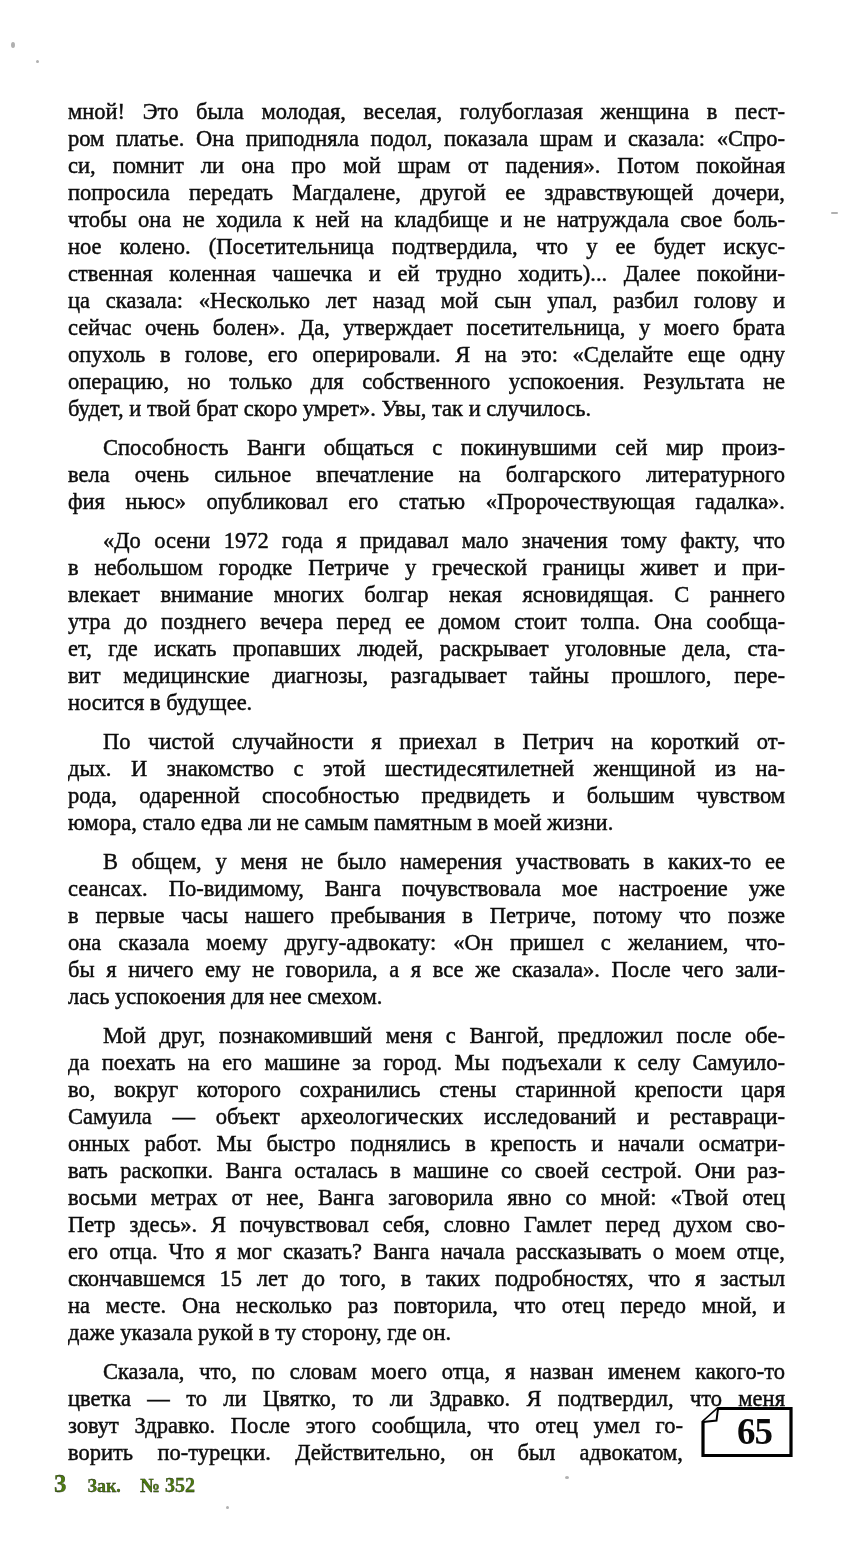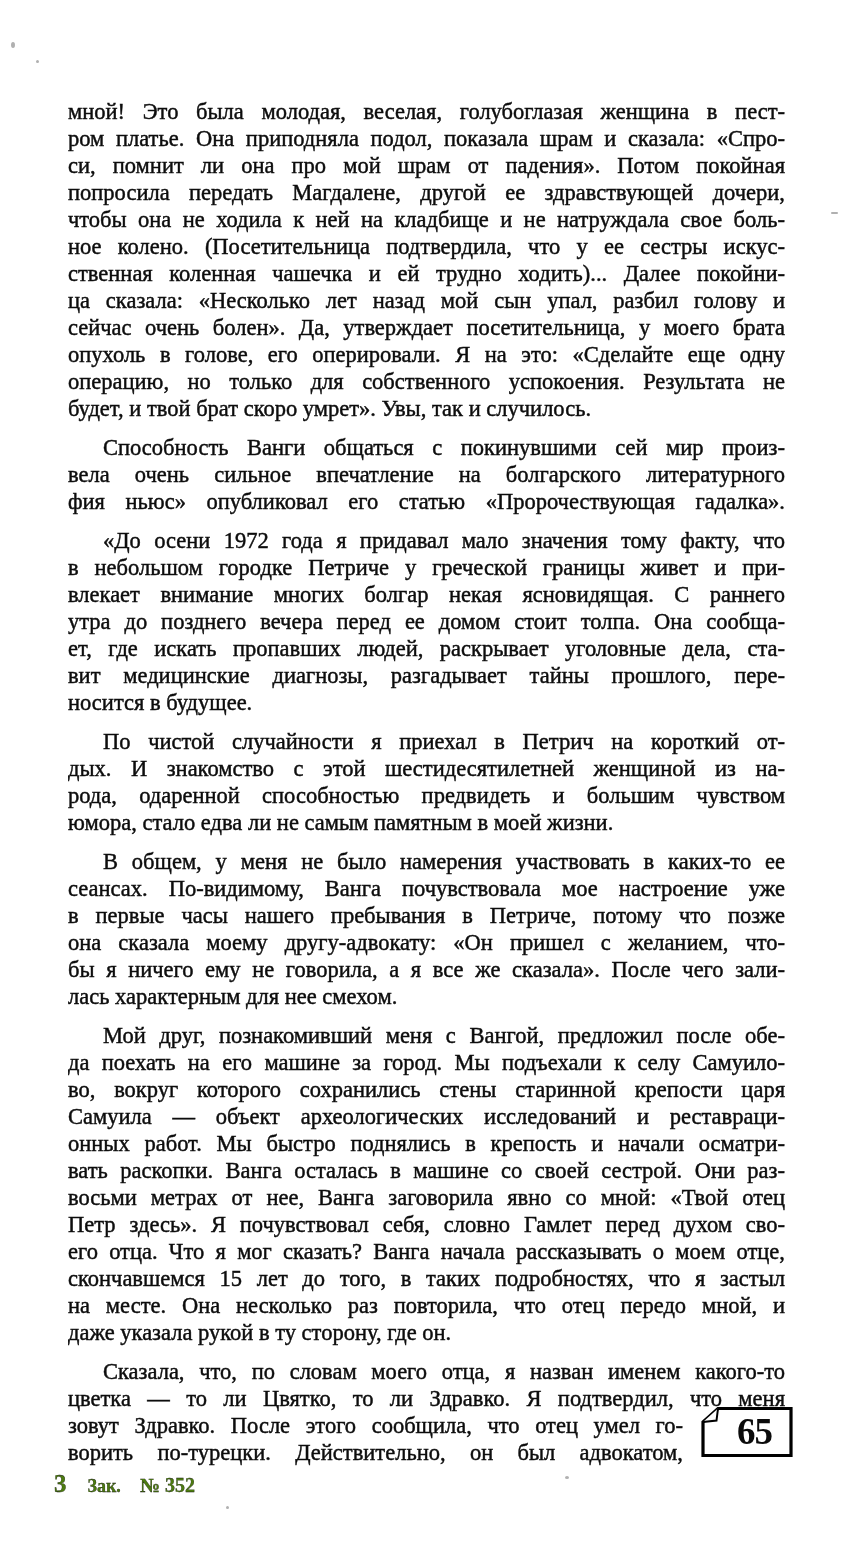--- a/index.html
+++ b/index.html
@@ -81,21 +81,21 @@
 
 <div class="page">
 
   <div class="text-block" id="text-block">
       <div class="para">
         <div class="line">мной! Это была молодая, веселая, голубоглазая женщина в пест-</div>
         <div class="line">ром платье. Она приподняла подол, показала шрам и сказала: «Спро-</div>
         <div class="line">си, помнит ли она про мой шрам от падения». Потом покойная</div>
         <div class="line">попросила передать Магдалене, другой ее здравствующей дочери,</div>
         <div class="line">чтобы она не ходила к ней на кладбище и не натруждала свое боль-</div>
-        <div class="line">ное колено. (Посетительница подтвердила, что у ее сестры искус-</div>
+        <div class="line">ное колено. (Посетительница подтвердила, что у ее будет искус-</div>
         <div class="line">ственная коленная чашечка и ей трудно ходить)... Далее покойни-</div>
         <div class="line">ца сказала: «Несколько лет назад мой сын упал, разбил голову и</div>
         <div class="line">сейчас очень болен». Да, утверждает посетительница, у моего брата</div>
         <div class="line">опухоль в голове, его оперировали. Я на это: «Сделайте еще одну</div>
         <div class="line">операцию, но только для собственного успокоения. Результата не</div>
         <div class="line last">будет, и твой брат скоро умрет». Увы, так и случилось.</div>
       </div>
       <div class="para">
         <div class="line indent">Способность Ванги общаться с покинувшими сей мир произ-</div>
         <div class="line">вела очень сильное впечатление на болгарского литературного</div>
@@ -115,21 +115,21 @@
         <div class="line">дых. И знакомство с этой шестидесятилетней женщиной из на-</div>
         <div class="line">рода, одаренной способностью предвидеть и большим чувством</div>
         <div class="line last">юмора, стало едва ли не самым памятным в моей жизни.</div>
       </div>
       <div class="para">
         <div class="line indent">В общем, у меня не было намерения участвовать в каких-то ее</div>
         <div class="line">сеансах. По-видимому, Ванга почувствовала мое настроение уже</div>
         <div class="line">в первые часы нашего пребывания в Петриче, потому что позже</div>
         <div class="line">она сказала моему другу-адвокату: «Он пришел с желанием, что-</div>
         <div class="line">бы я ничего ему не говорила, а я все же сказала». После чего зали-</div>
-        <div class="line last">лась характерным для нее смехом.</div>
+        <div class="line last">лась успокоения для нее смехом.</div>
       </div>
       <div class="para">
         <div class="line indent">Мой друг, познакомивший меня с Вангой, предложил после обе-</div>
         <div class="line">да поехать на его машине за город. Мы подъехали к селу Самуило-</div>
         <div class="line">во, вокруг которого сохранились стены старинной крепости царя</div>
         <div class="line">Самуила — объект археологических исследований и реставраци-</div>
         <div class="line">онных работ. Мы быстро поднялись в крепость и начали осматри-</div>
         <div class="line">вать раскопки. Ванга осталась в машине со своей сестрой. Они раз-</div>
         <div class="line">восьми метрах от нее, Ванга заговорила явно со мной: «Твой отец</div>
         <div class="line">Петр здесь». Я почувствовал себя, словно Гамлет перед духом сво-</div>

